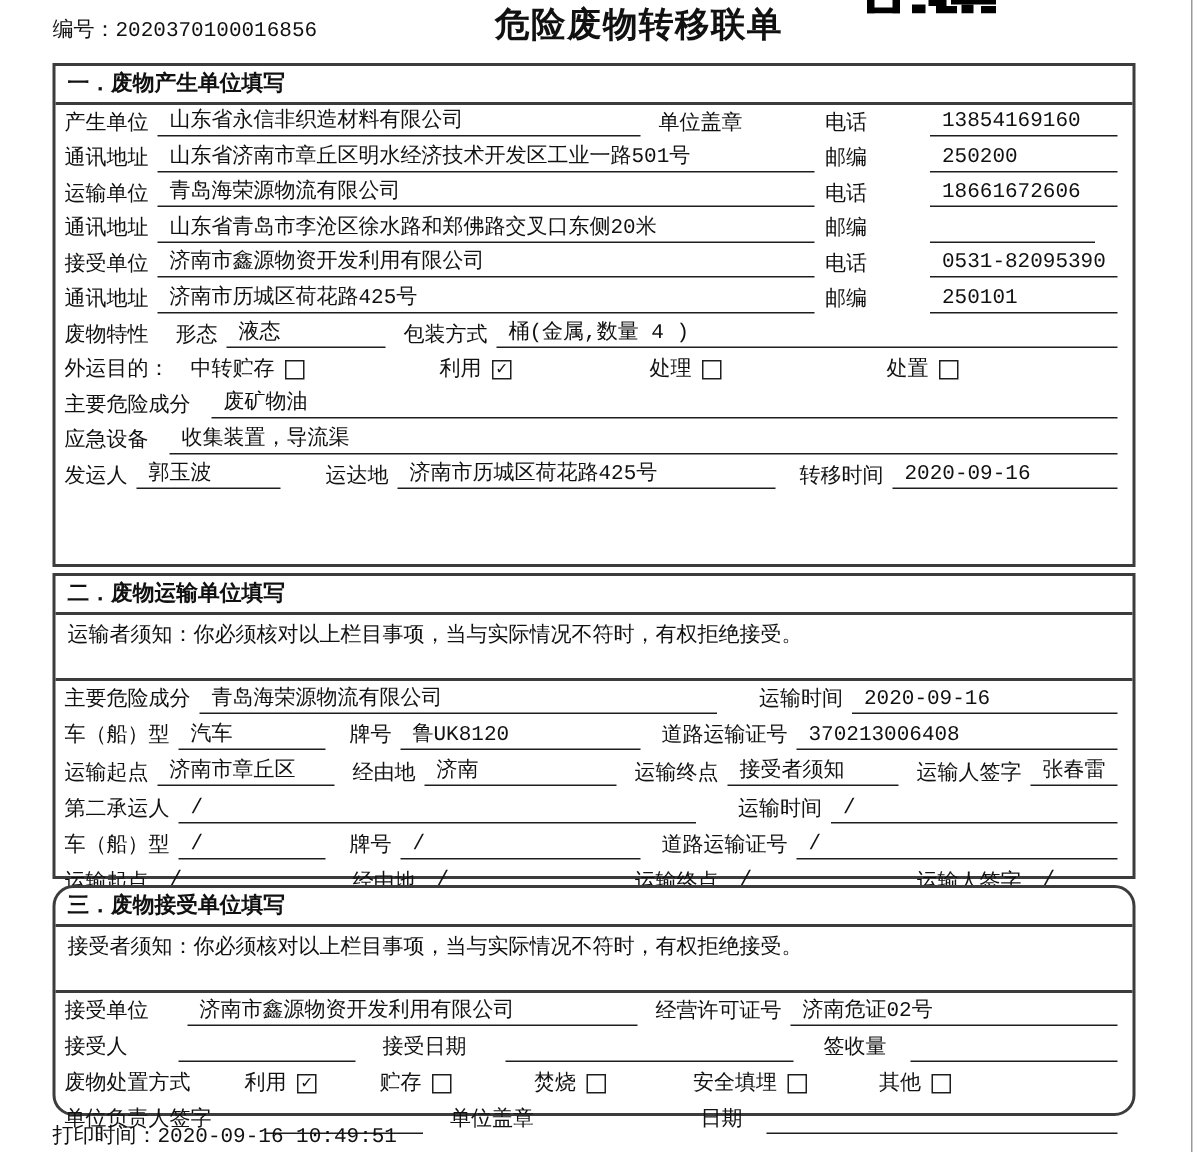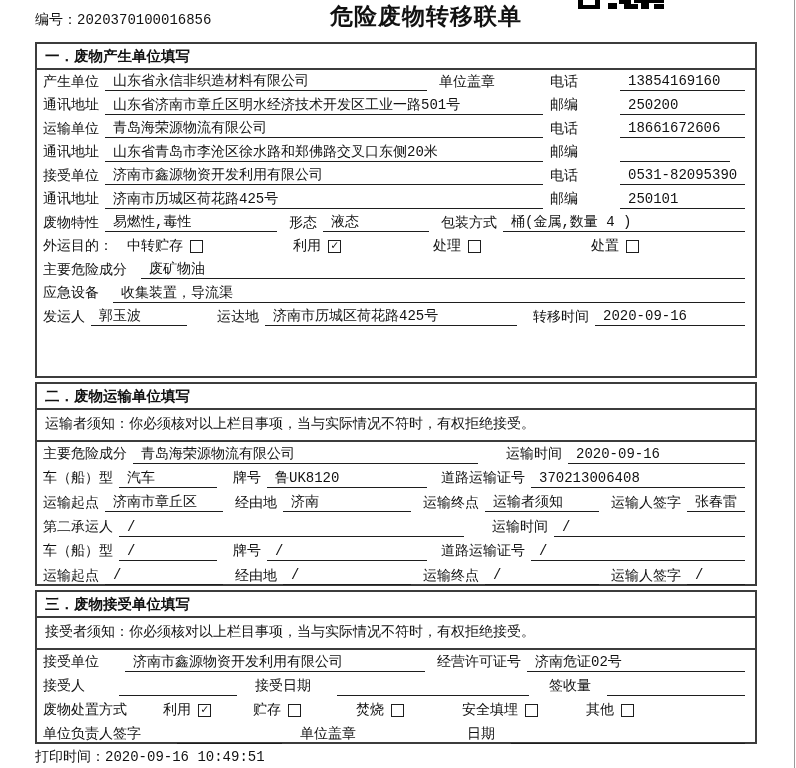--- a/index.html
+++ b/index.html
@@ -5,23 +5,23 @@
   html,body{margin:0;padding:0;background:#fff;}
   .page{position:relative;width:796px;height:768px;background:#ffffff;overflow:hidden;
         font-family:Liberation Mono, monospace;color:#111;font-size:14px;}
   .page-edge{position:absolute;top:0;right:1px;width:1px;height:768px;background:#9a9a9a;}
   .serial{position:absolute;left:35px;top:11px;white-space:nowrap;}
   .doc-title{position:absolute;left:330px;top:1px;font-size:23px;font-weight:bold;white-space:nowrap;letter-spacing:1px;}
   .qr{position:absolute;left:578px;top:0;}
   .sec{position:absolute;left:35px;width:722px;border:2px solid #3c3c3c;box-sizing:border-box;background:#fff;}
   .sec1{top:42px;height:336px;}
   .sec2{top:382px;height:204px;}
-  .sec3{top:590px;height:154px;}
+  .sec3{top:590px;height:154px;border-radius:14px;}
   .sec-title{height:26px;line-height:22px;padding:2px 8px;font-weight:bold;border-bottom:2px solid #3c3c3c;box-sizing:border-box;font-size:14.5px;}
-  .notice{height:32px;line-height:24px;padding:2px 8px;border-bottom:2px solid #3c3c3c;box-sizing:border-box;white-space:nowrap;}
+  .notice{height:44px;line-height:24px;padding:2px 8px;border-bottom:2px solid #3c3c3c;box-sizing:border-box;white-space:nowrap;}
   .row{display:flex;align-items:center;padding:0 10px 0 6px;box-sizing:border-box;white-space:nowrap;}
   .sec1 .row{height:23.5px;}
   .sec2 .row{height:24.3px;}
   .sec3 .row{height:24px;}
   .lbl{white-space:nowrap;margin-right:6px;flex:0 0 auto;}
   .fill{border-bottom:1px solid #1e1e1e;height:19px;line-height:18px;padding:0 8px;box-sizing:border-box;white-space:nowrap;overflow:hidden;flex:0 0 auto;}
   .fx{flex:1 1 auto;}
   .rgrp{margin-left:auto;display:flex;align-items:center;width:195px;flex:0 0 auto;gap:36px;}
   .rgrp .fill{flex:1 1 auto;}
   .cbg{display:flex;align-items:center;flex:0 0 auto;}
@@ -105,21 +105,20 @@
       <span class="fill" style="width:438px">济南市历城区荷花路425号</span>
       <span class="rgrp">
         <span class="lbl">邮编</span>
         <span class="fill">250101</span>
       </span>
     </div>
 
 
     <div class="row">
       <span class="lbl">废物特性</span>
-      <span class="fill" style="width:172px">易燃性,毒性</span>
       <span class="lbl" style="margin-left:12px">形态</span>
       <span class="fill" style="width:106px">液态</span>
       <span class="lbl" style="margin-left:12px">包装方式</span>
       <span class="fill fx">桶(金属,数量 4 )</span>
     </div>
 
     <div class="row">
       <span class="lbl">外运目的：</span>
       <span class="cbg" style="margin-left:8px">
         <span>中转贮存</span>
@@ -179,21 +178,21 @@
       <span class="lbl" style="margin-left:14px">道路运输证号</span>
       <span class="fill fx">370213006408</span>
     </div>
 
     <div class="row">
       <span class="lbl">运输起点</span>
       <span class="fill" style="width:118px">济南市章丘区</span>
       <span class="lbl" style="margin-left:12px">经由地</span>
       <span class="fill" style="width:128px">济南</span>
       <span class="lbl" style="margin-left:12px">运输终点</span>
-      <span class="fill" style="width:114px">运输者须知</span>
+      <span class="fill" style="width:114px">接受者须知</span>
       <span class="lbl" style="margin-left:12px">运输人签字</span>
       <span class="fill fx">张春雷</span>
     </div>
 
     <div class="row">
       <span class="lbl">第二承运人</span>
       <span class="fill" style="width:345px">/</span>
       <span class="lbl" style="margin-left:28px">运输时间</span>
       <span class="fill fx">/</span>
     </div>

